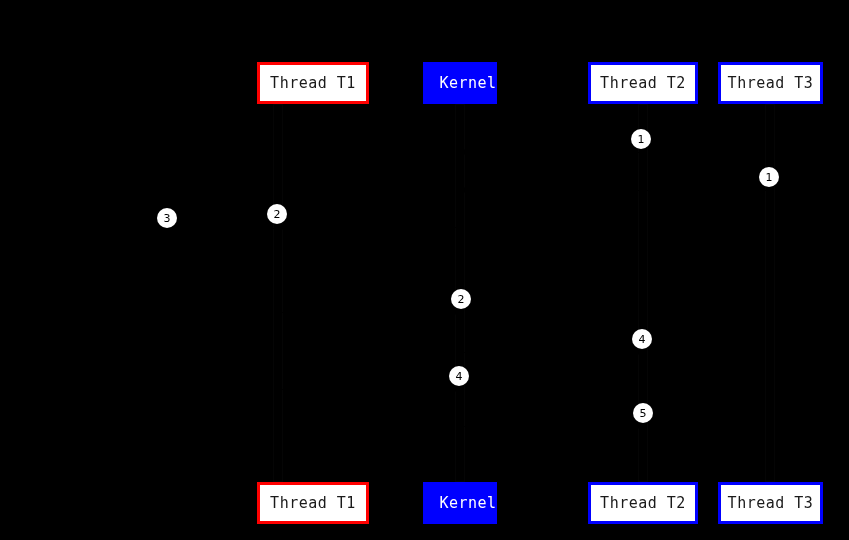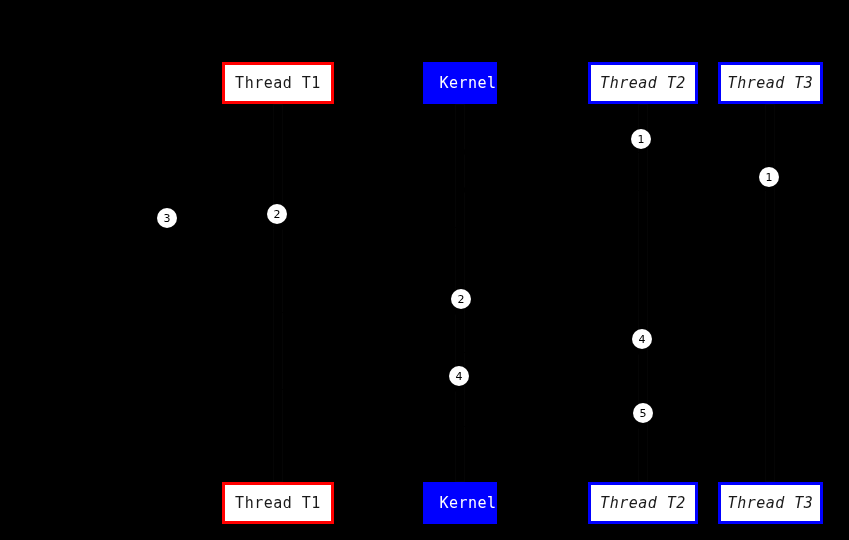--- a/index.html
+++ b/index.html
@@ -29,26 +29,26 @@
     font-family: "DejaVu Sans Mono", monospace;
     font-size: 15px;
     letter-spacing: 0.5px;
     white-space: nowrap;
     line-height: 1;
   }
   .participant.style-red {
     background: #ffffff;
     border: 3px solid #ff0000;
     color: #1a1a1a;
+    margin-left: 35px;
   }
   .participant.style-blue-outline {
     background: #ffffff;
     border: 3px solid #0000ff;
     color: #1a1a1a;
-    font-style: italic;
   }
   .participant.style-blue-fill {
     background: #0000ff;
     border: 1px solid #0000ff;
     color: #ffffff;
     padding-left: 16px;
   }
 
   
   .lifeline {

